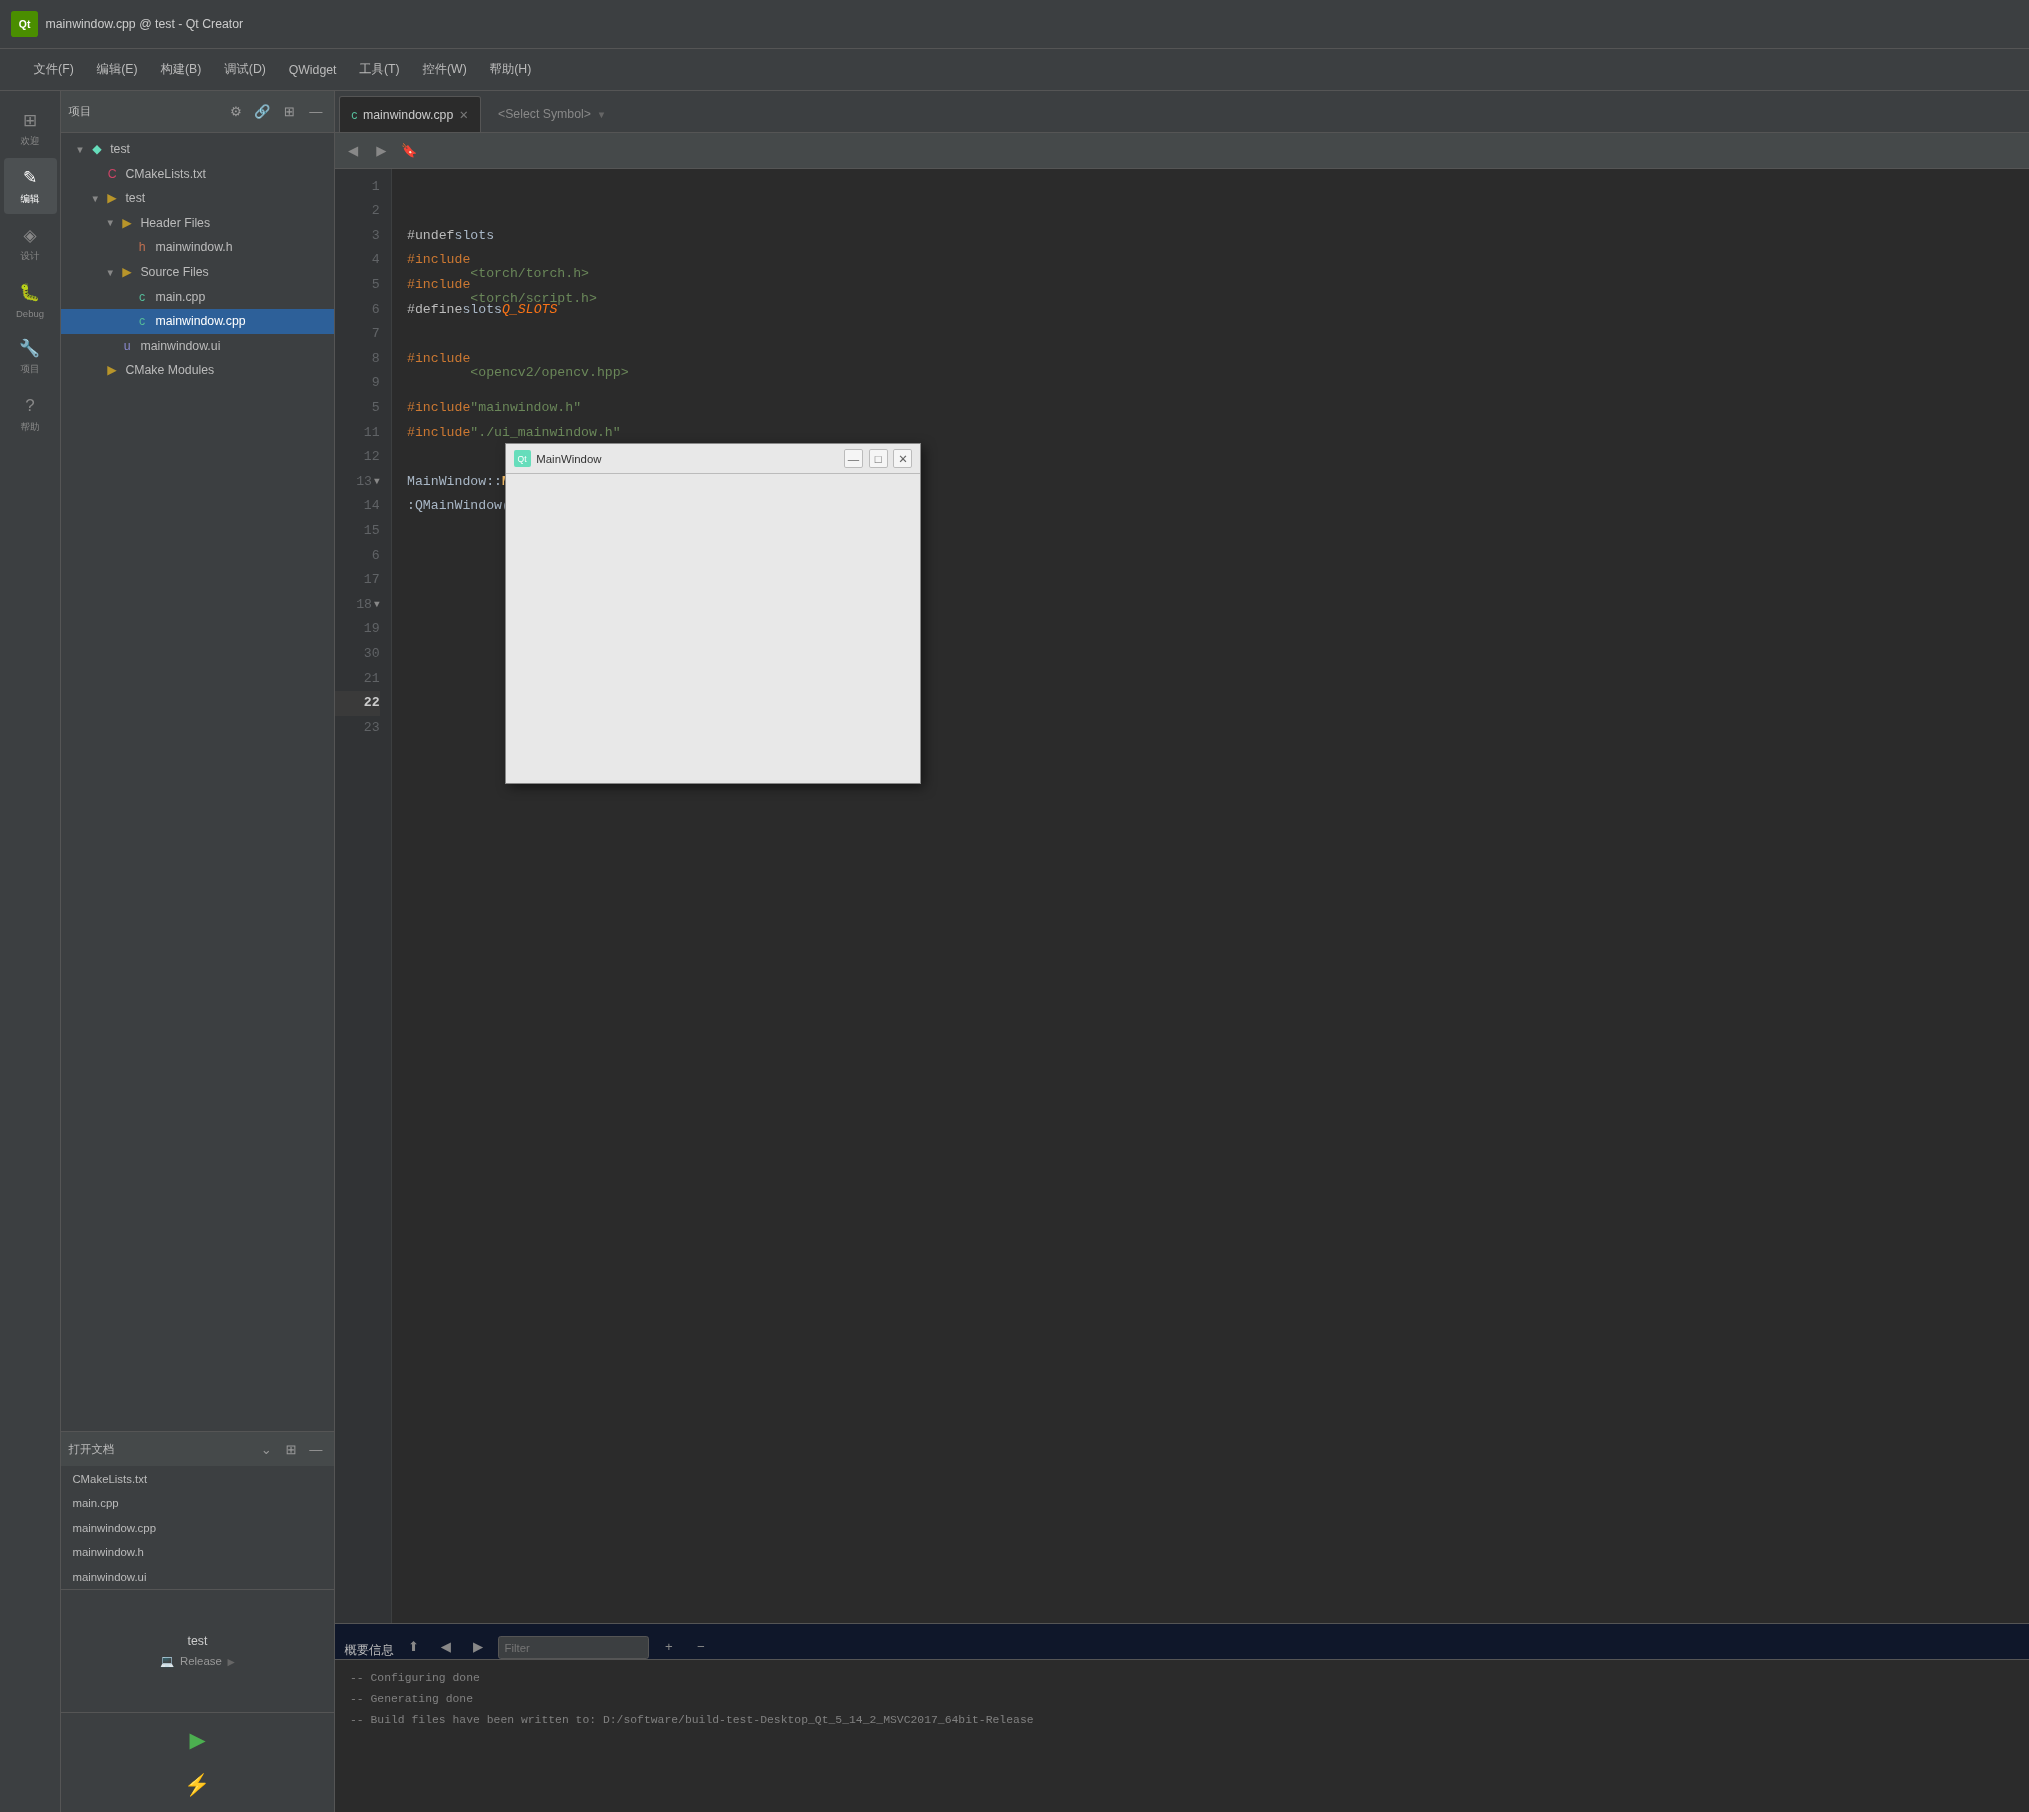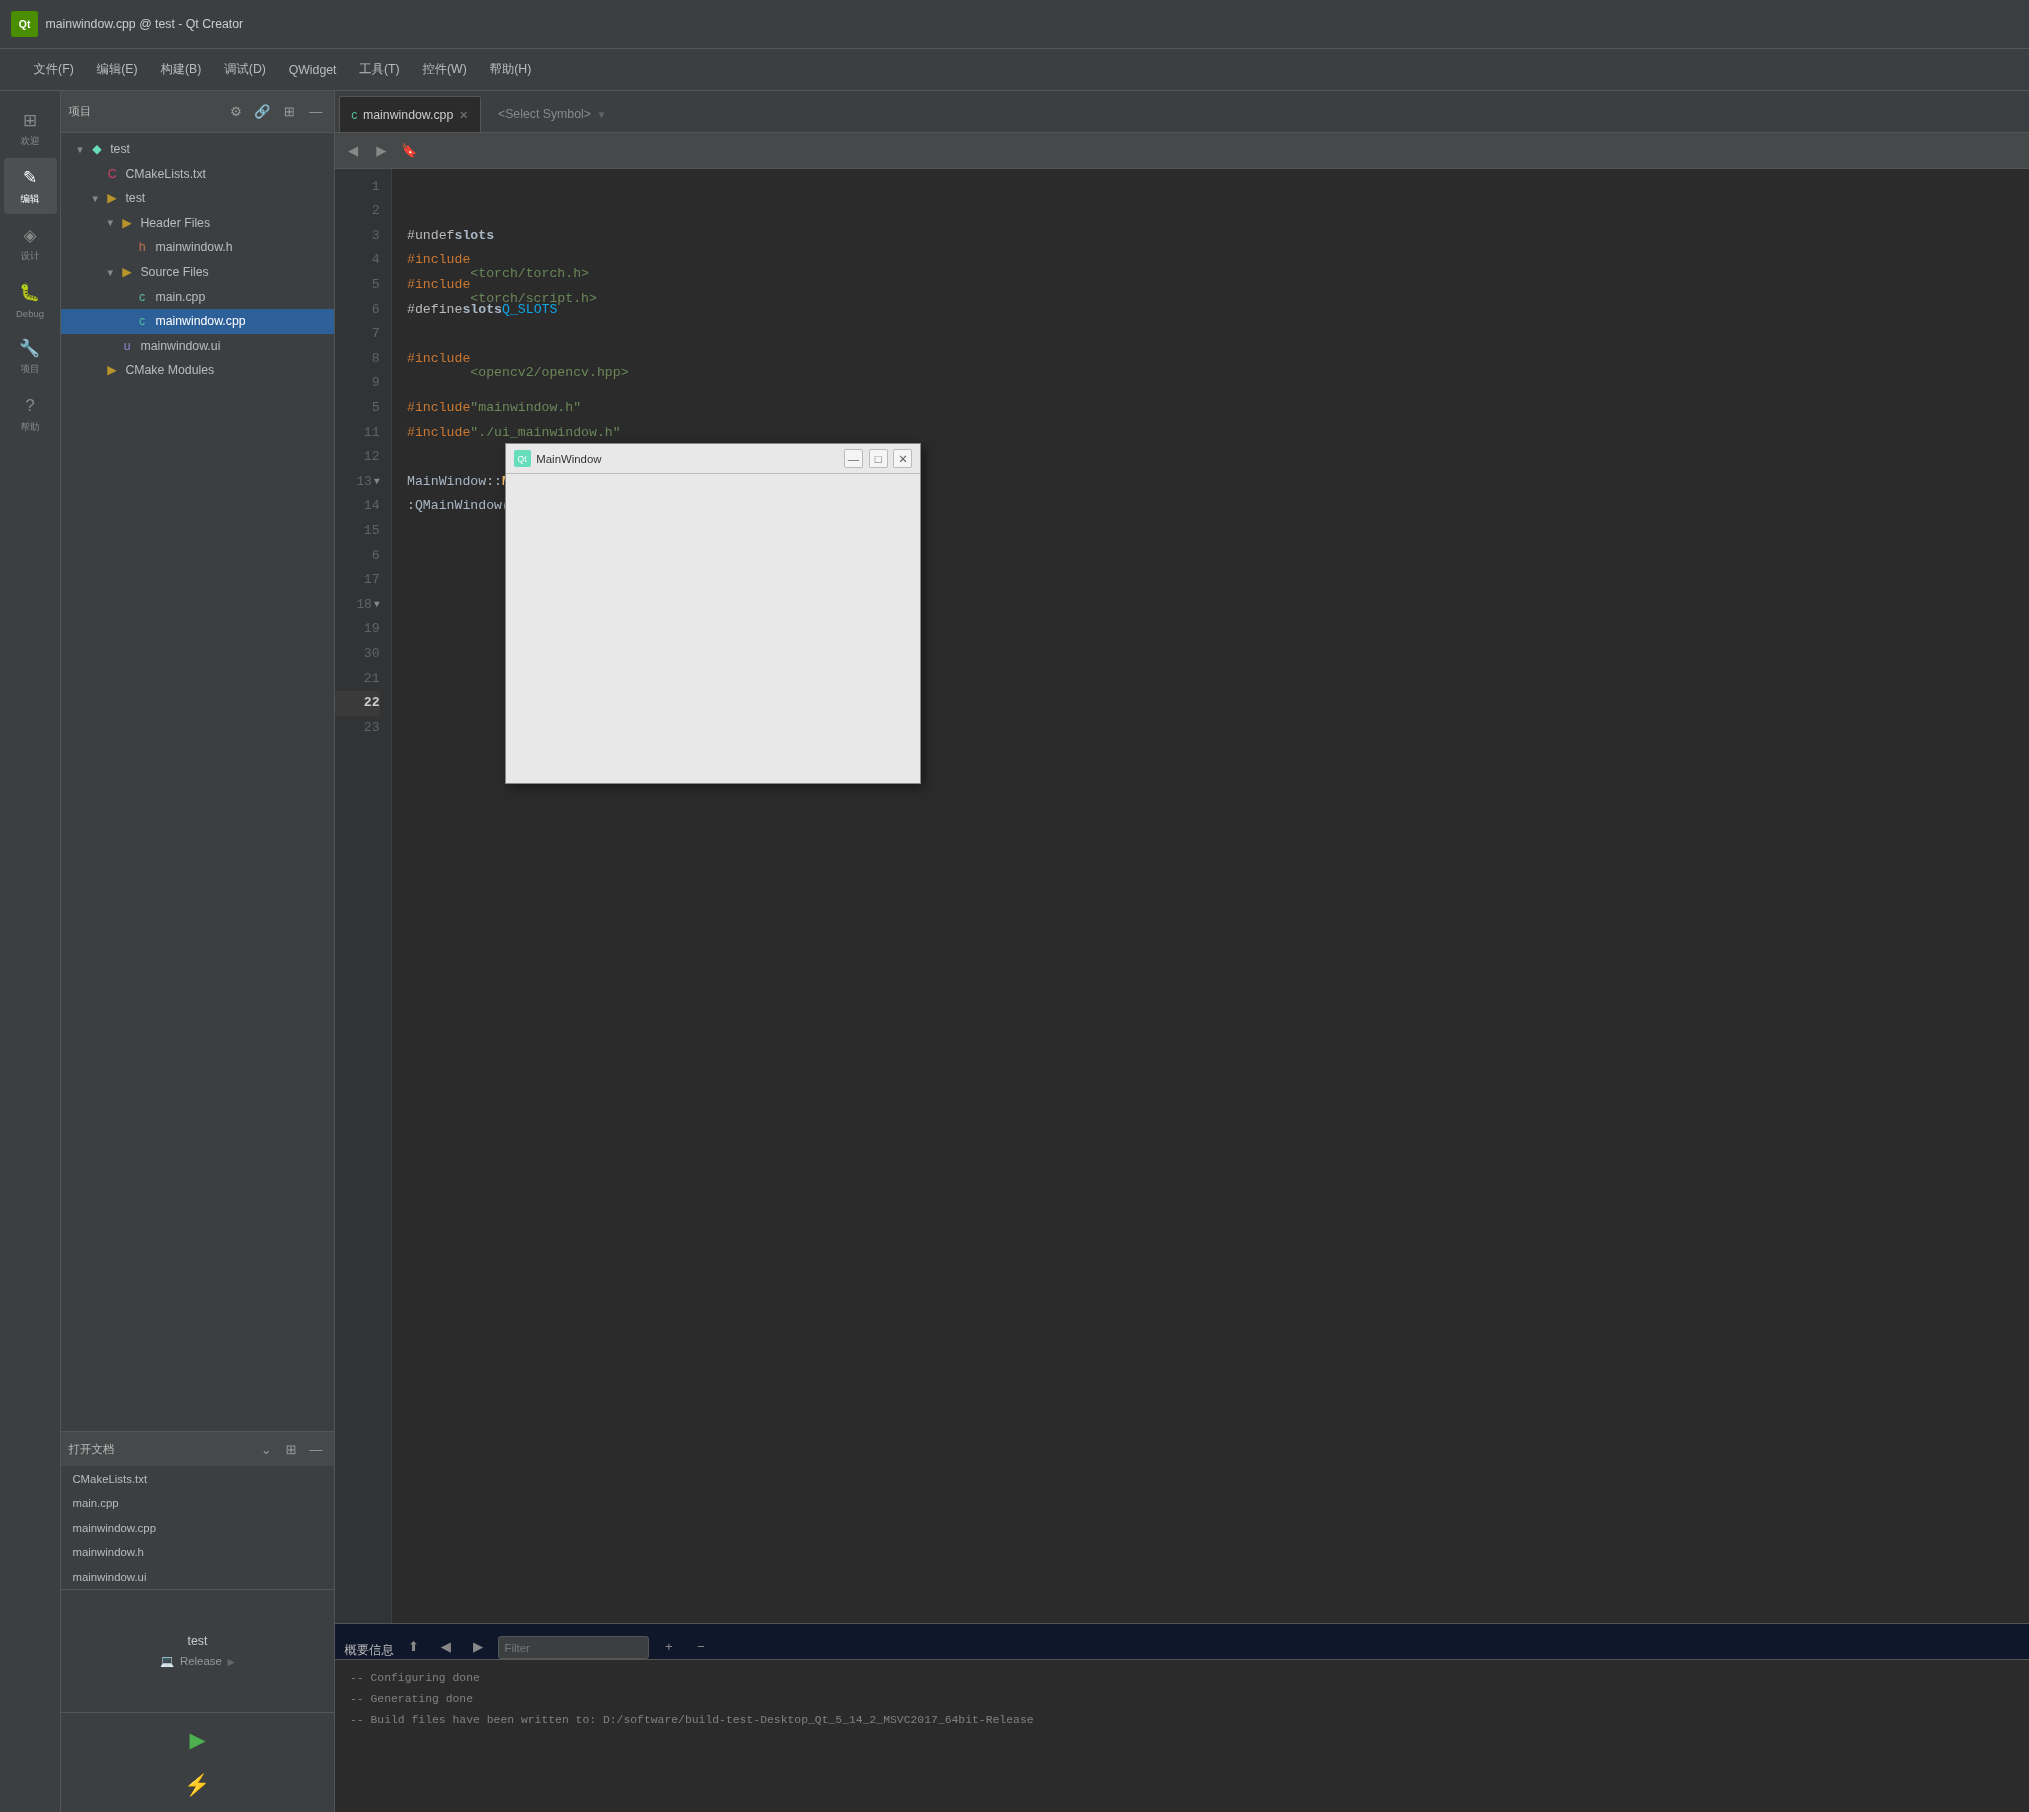--- a/index.html
+++ b/index.html
@@ -310,22 +310,22 @@
     }
     .code-line { height: 24.6px; display: flex; align-items: center; }
     .c-macro { color: #bbb; }
     .c-include { color: #cc7832; }
     .c-string { color: #6a8759; }
     .c-angle-string { color: #6a8759; margin-top: 28px; }
     .c-func { color: #ffc66d; font-weight: bold; }
     .c-classname { color: #a9b7c6; }
     .c-punct { color: #a9b7c6; }
     .c-param { color: #a9b7c6; }
-    .c-purple { color: #0ea5e9; }
-    .c-plain { color: #a9b7c6; font-weight: bold; }
+    .c-purple { color: #f97316; font-style: italic; }
+    .c-plain { color: #a9b7c6; }
 
     
     #preview-window {
       position: absolute;
       top: 274px;
       left: 170px;
       width: 416px;
       height: 341px;
       background: #f0f0f0;
       border: 0.9px solid #888;

